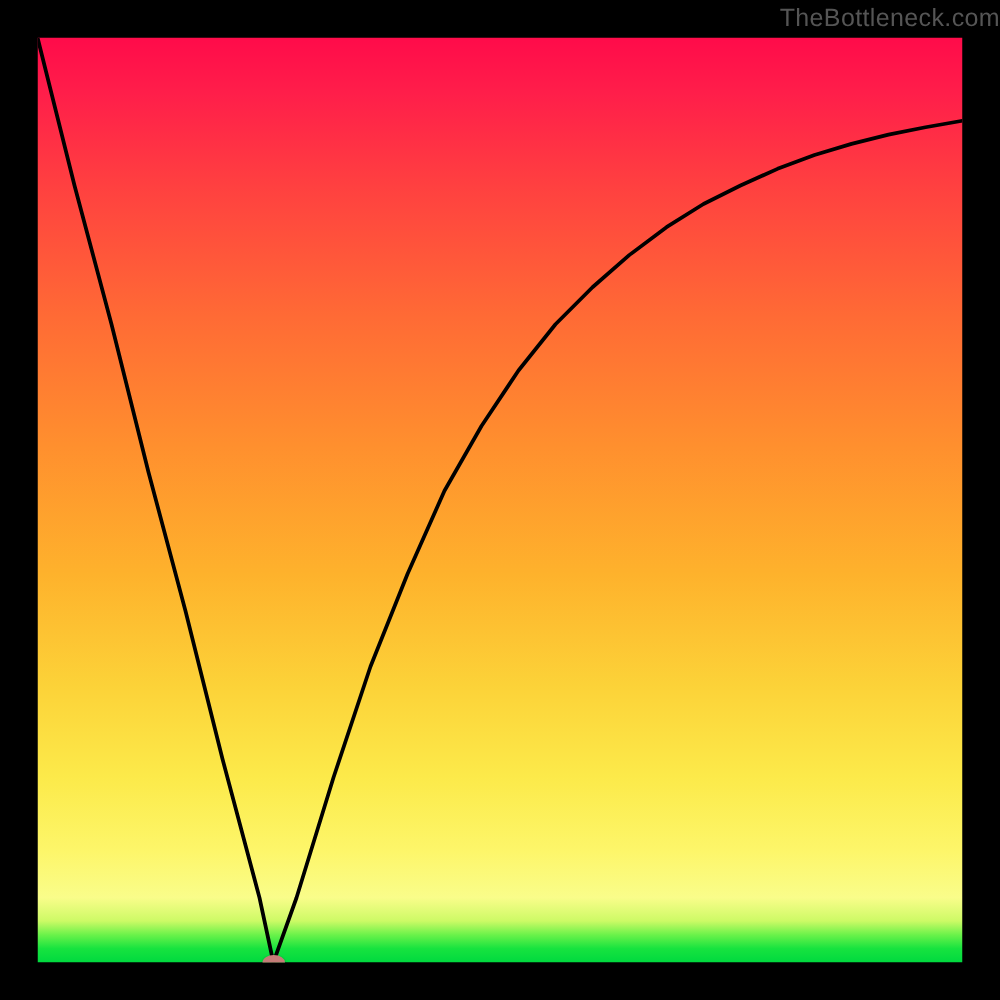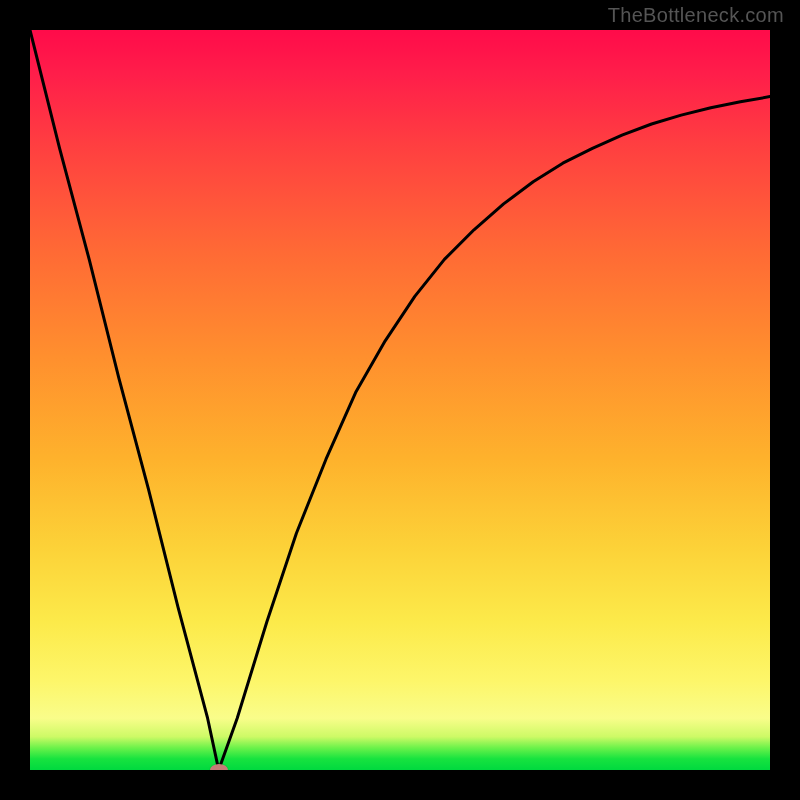--- a/index.html
+++ b/index.html
@@ -13,21 +13,21 @@
   }
   .frame {
     width: 800px;
     height: 800px;
     background: #000;
     position: relative;
   }
   .watermark {
     position: absolute;
     top: 4px;
-    right: 16px;
+    right: 0;
     color: #555;
     font-size: 20px;
     font-weight: 500;
     letter-spacing: 0.3px;
     z-index: 10;
   }
   .plot {
     position: absolute;
     left: 30px;
     top: 30px;

